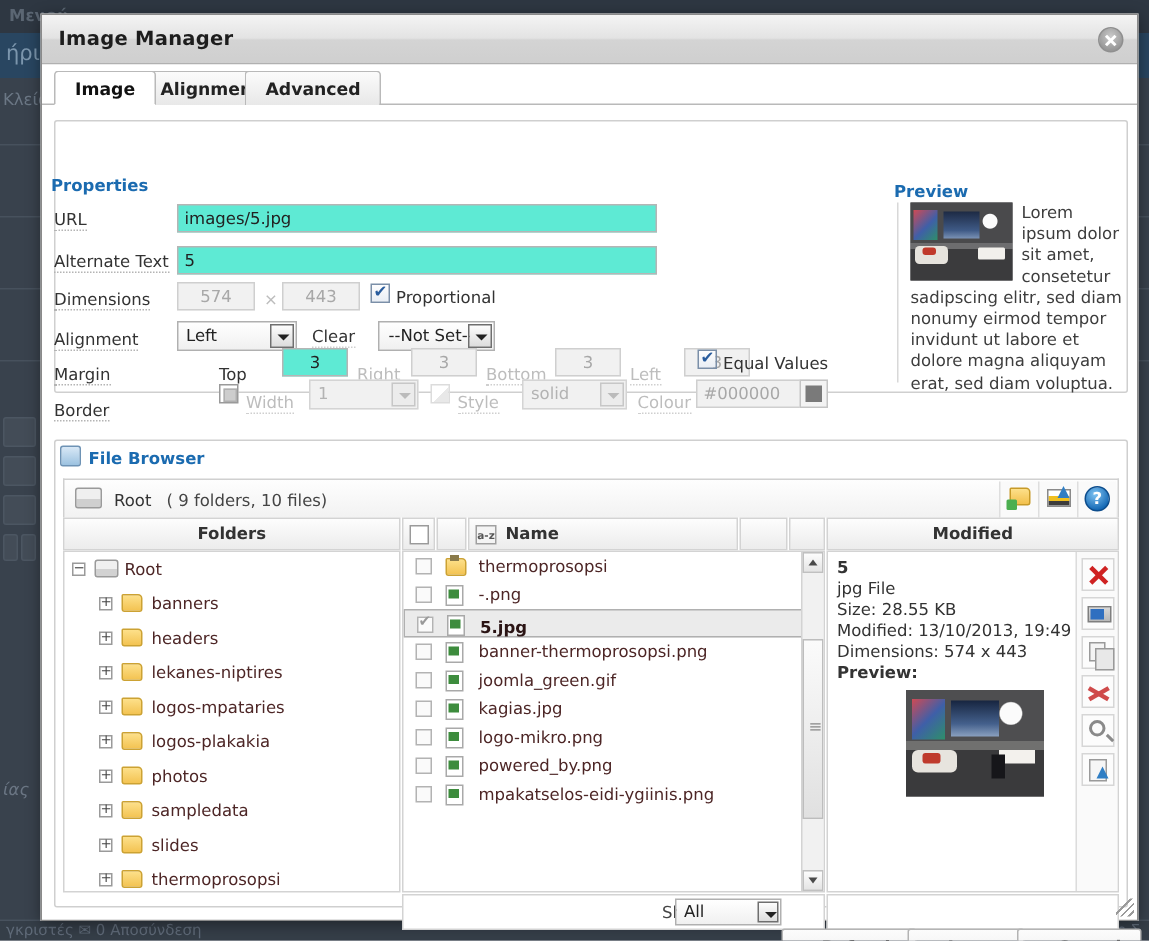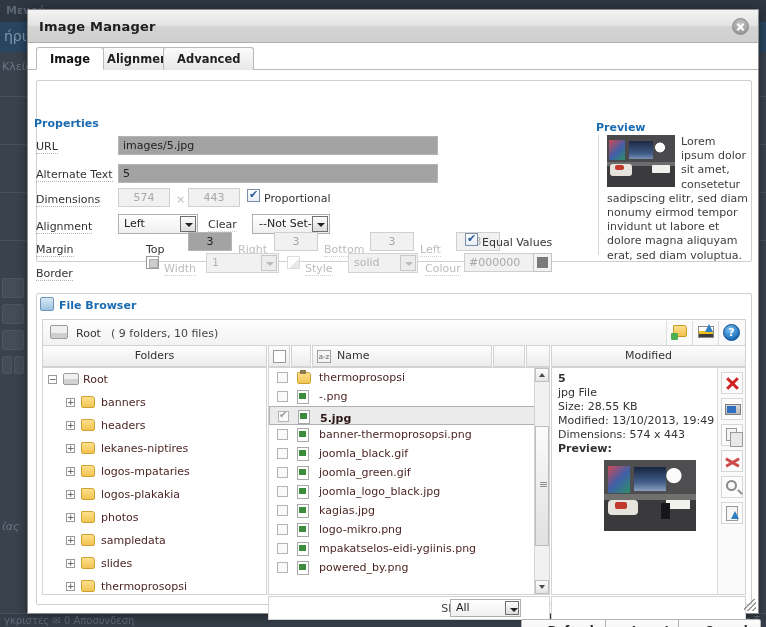--- a/index.html
+++ b/index.html
@@ -127,21 +127,21 @@
   }
 
   
   .flabel {
     position: absolute; font-size: 11px; color: #333;
     border-bottom: 1px dotted #b4b4b4;
     line-height: 13px;
   }
   .fin {
     position: absolute; height: 19px;
-    border: 1px solid #b5b5b5; background: #a3a3a3;
+    border: 1px solid #b5b5b5; background: #5eead4;
     font-size: 11px; color: #222; padding: 0 4px; line-height: 17px;
     font-family: "DejaVu Sans","Liberation Sans",sans-serif;
   }
   .fin.dis { background: #f1f1f1; color: #a8a8a8; border-color: #cfcfcf; text-align: center; }
   .fin.center { text-align: center; }
 
   .sel {
     position: absolute; height: 20px;
     border: 1px solid #b0b0b0; background: linear-gradient(to bottom,#fff,#f0f0f0);
     font-size: 11px; color: #222; line-height: 18px; padding-left: 5px;
@@ -277,21 +277,21 @@
     background: radial-gradient(circle at 40% 30%,#7fc3f2,#1569b5 75%);
     border: 1px solid #0d4d8c;
     color: #fff; font-size: 11px; font-weight: bold; text-align: center;
     line-height: 16px;
   }
 
   .colhdr {
     position: absolute; height: 22px;
     background: linear-gradient(to bottom,#fdfdfd,#ececec);
     border: 1px solid #d3d3d3;
-    font-size: 11px; font-weight: normal; color: #333;
+    font-size: 11px; font-weight: bold; color: #333;
     text-align: center; line-height: 20px;
   }
   .pane {
     position: absolute; border: 1px solid #d3d3d3; background: #fff;
     overflow: hidden;
   }
 
   
   .tree-row { position: relative; height: 23px; font-size: 11px; color: #4a2020; }
   .tw { position: absolute; width: 9px; height: 9px; border: 1px solid #9a9a9a;
@@ -625,51 +625,41 @@
             <span class="fname">5.jpg</span>
           </div>
           <div class="frow">
             <span class="fcb"></span>
             <span class="ficon"></span>
             <span class="fname">banner-thermoprosopsi.png</span>
           </div>
           <div class="frow">
             <span class="fcb"></span>
             <span class="ficon"></span>
-            <span class="fname">joomla_black.gif</span>
-          </div>
-          <div class="frow">
-            <span class="fcb"></span>
-            <span class="ficon"></span>
             <span class="fname">joomla_green.gif</span>
-          </div>
-          <div class="frow">
-            <span class="fcb"></span>
-            <span class="ficon"></span>
-            <span class="fname">joomla_logo_black.jpg</span>
           </div>
           <div class="frow">
             <span class="fcb"></span>
             <span class="ficon"></span>
             <span class="fname">kagias.jpg</span>
           </div>
           <div class="frow">
             <span class="fcb"></span>
             <span class="ficon"></span>
             <span class="fname">logo-mikro.png</span>
           </div>
           <div class="frow">
             <span class="fcb"></span>
             <span class="ficon"></span>
+            <span class="fname">powered_by.png</span>
+          </div>
+          <div class="frow">
+            <span class="fcb"></span>
+            <span class="ficon"></span>
             <span class="fname">mpakatselos-eidi-ygiinis.png</span>
-          </div>
-          <div class="frow">
-            <span class="fcb"></span>
-            <span class="ficon"></span>
-            <span class="fname">powered_by.png</span>
           </div>
         </div>
       <div class="sbar" style="right:0;top:0;width:15px;height:226px">
         <div class="sbtn up" style="top:0"></div>
         <div class="sthumb" style="top:58px;height:120px"></div>
         <div class="sbtn down" style="bottom:0"></div>
       </div>
     </div>
 
     <div class="pane" style="left:523px;top:324px;width:195px;height:228px">

